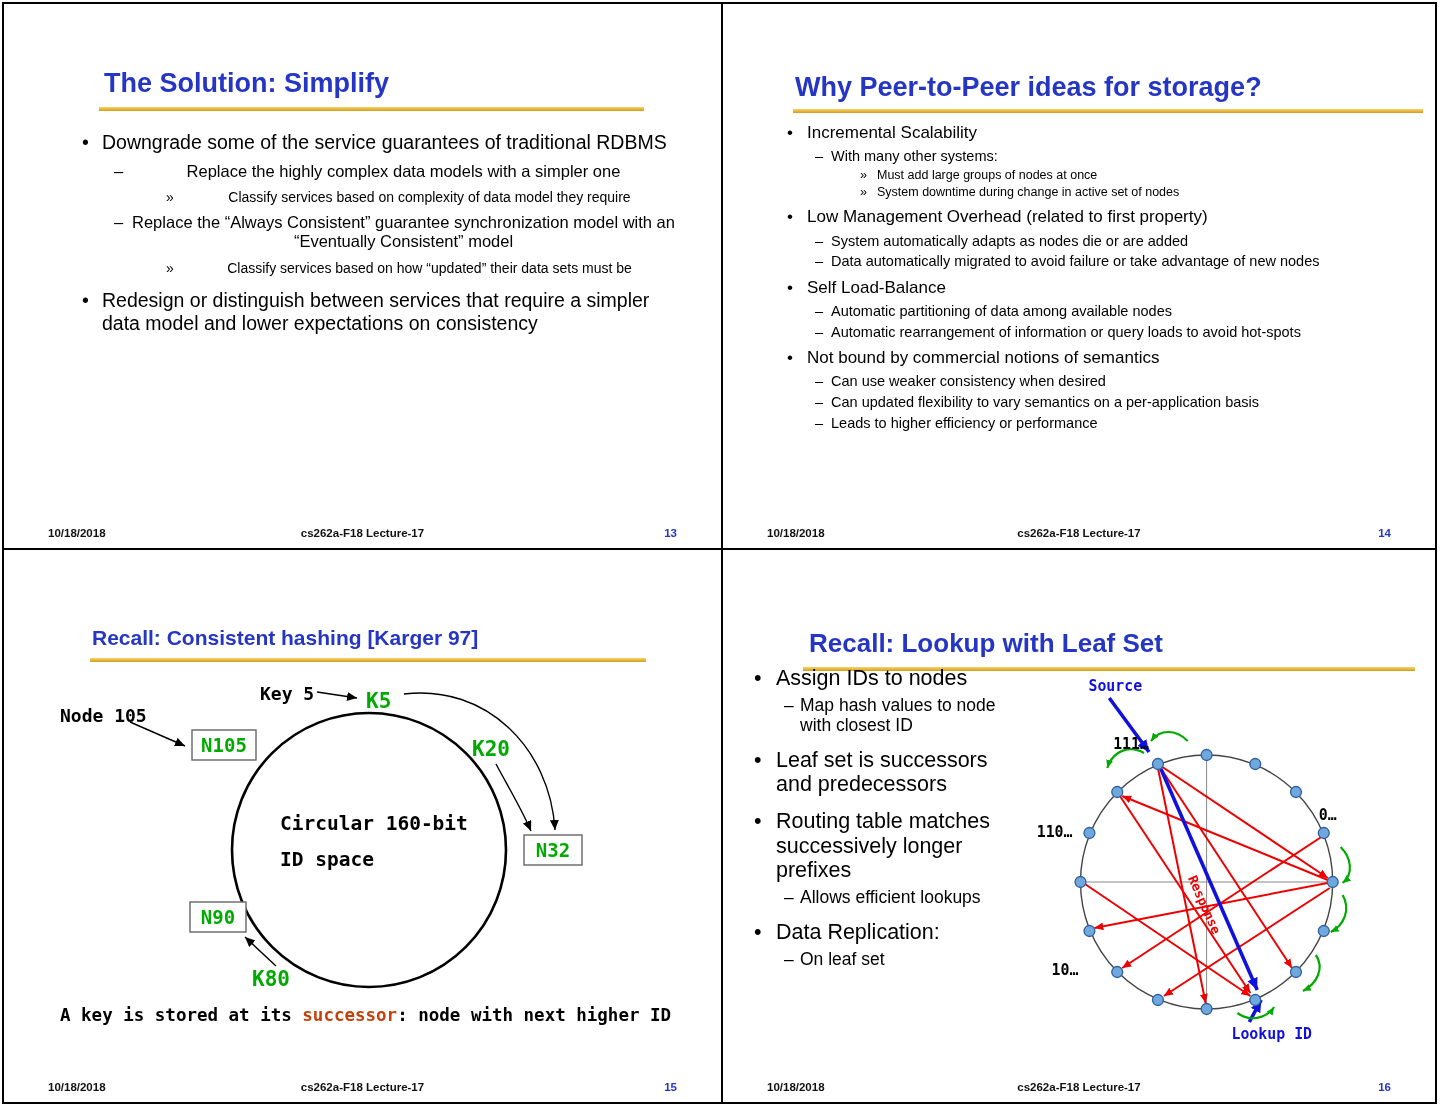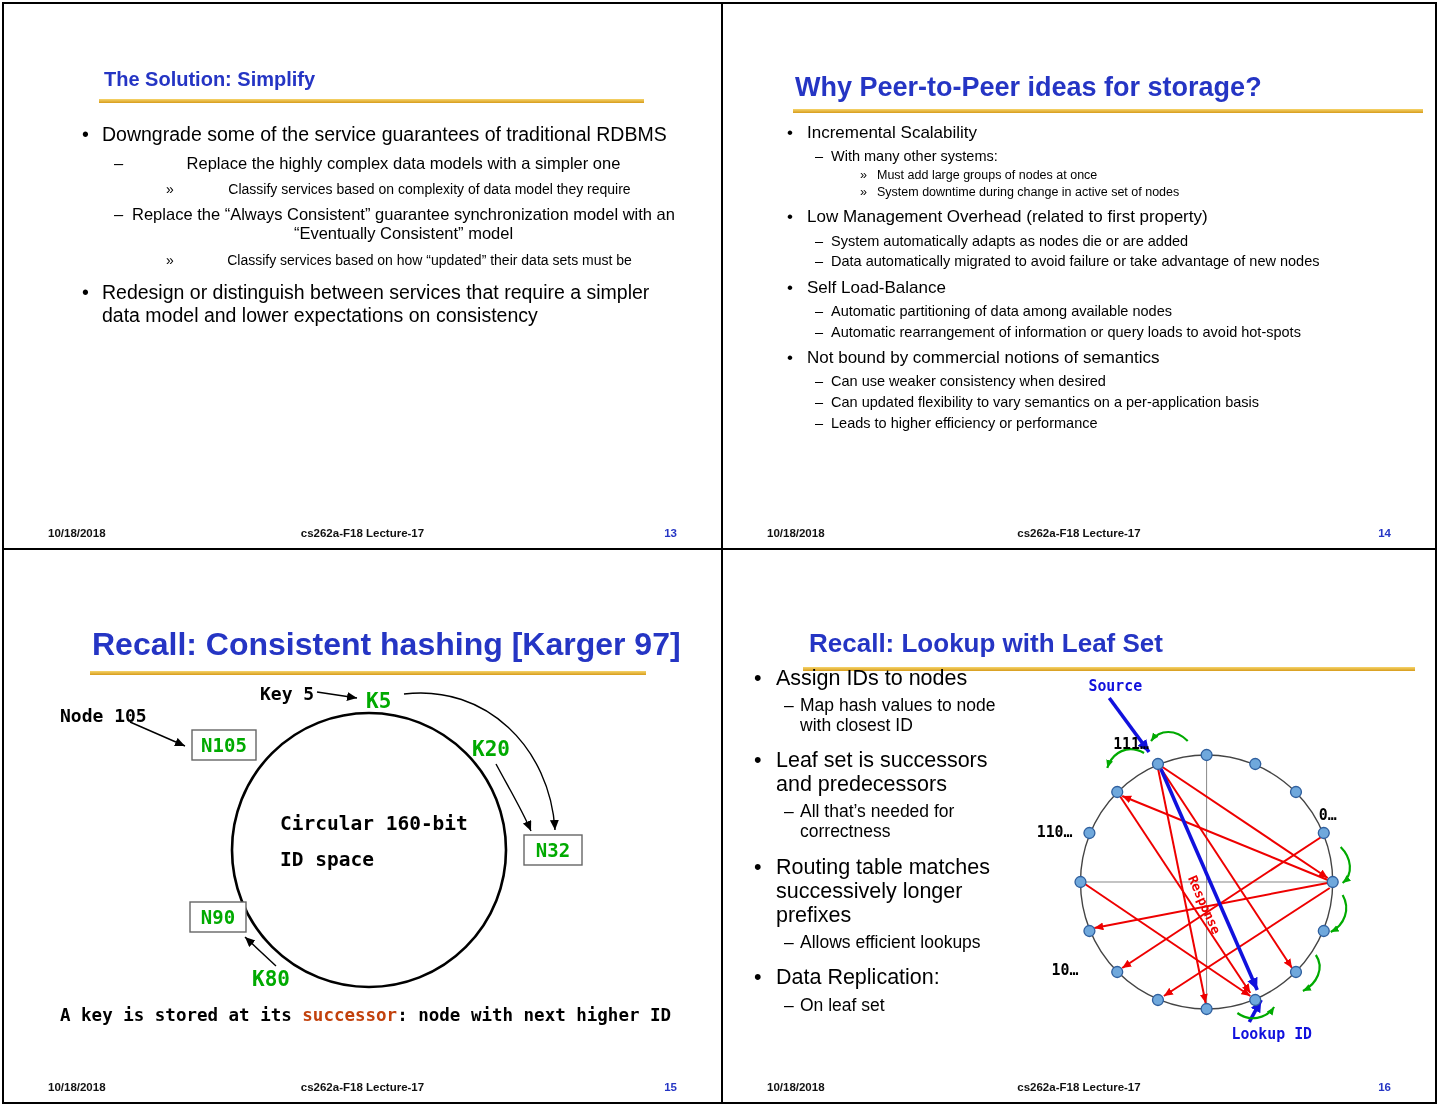--- a/index.html
+++ b/index.html
@@ -17,25 +17,25 @@
     grid-template-columns:719px 1fr;
     grid-template-rows:546px 1fr;
   }
   .cell { position:relative; background:#fff; overflow:hidden; }
   .tl, .bl { border-right:2px solid #000; }
   .tl, .tr { border-bottom:2px solid #000; }
 
   
   .slide-title { font-weight:bold; color:#2535C4; letter-spacing:0; }
   .title-rule { height:4px; background:linear-gradient(to bottom,#F6D46A,#D79C1C); }
-  .s13 .slide-title { margin:64px 0 0 100px; font-size:20px; }
+  .s13 .slide-title { margin:64px 0 0 100px; font-size:27px; }
   .s13 .title-rule  { margin:8px 0 0 95px;  width:545px; }
   .s14 .slide-title { margin:68px 0 0 72px;  font-size:27px; }
   .s14 .title-rule  { margin:6px 0 0 70px;  width:630px; }
-  .s15 .slide-title { margin:76px 0 0 88px;  font-size:32px; }
+  .s15 .slide-title { margin:76px 0 0 88px;  font-size:21px; }
   .s15 .title-rule  { margin:8px 0 0 86px;  width:556px; }
   .s16 .slide-title { margin:78px 0 0 86px;  font-size:26px; }
   .s16 .title-rule  { margin:8px 0 0 80px;  width:612px; }
 
   
   ul { list-style:none; }
   li { position:relative; }
   .l1 > li::before { content:"•"; position:absolute; }
   .l2 > li::before { content:"–"; position:absolute; left:0; }
   .l3 > li::before { content:"»"; position:absolute; }
@@ -253,23 +253,20 @@
       <div class="body">
         <ul class="l1">
           <li>
             <span>Assign IDs to nodes</span>
             <ul class="l2">
               <li><span>Map hash values to node with closest ID</span></li>
             </ul>
           </li>
           <li>
             <span>Leaf set is successors and predecessors</span>
-            <ul class="l2">
-              <li><span>All that’s needed for correctness</span></li>
-            </ul>
           </li>
           <li>
             <span>Routing table matches successively longer prefixes</span>
             <ul class="l2">
               <li><span>Allows efficient lookups</span></li>
             </ul>
           </li>
           <li>
             <span>Data Replication:</span>
             <ul class="l2">

